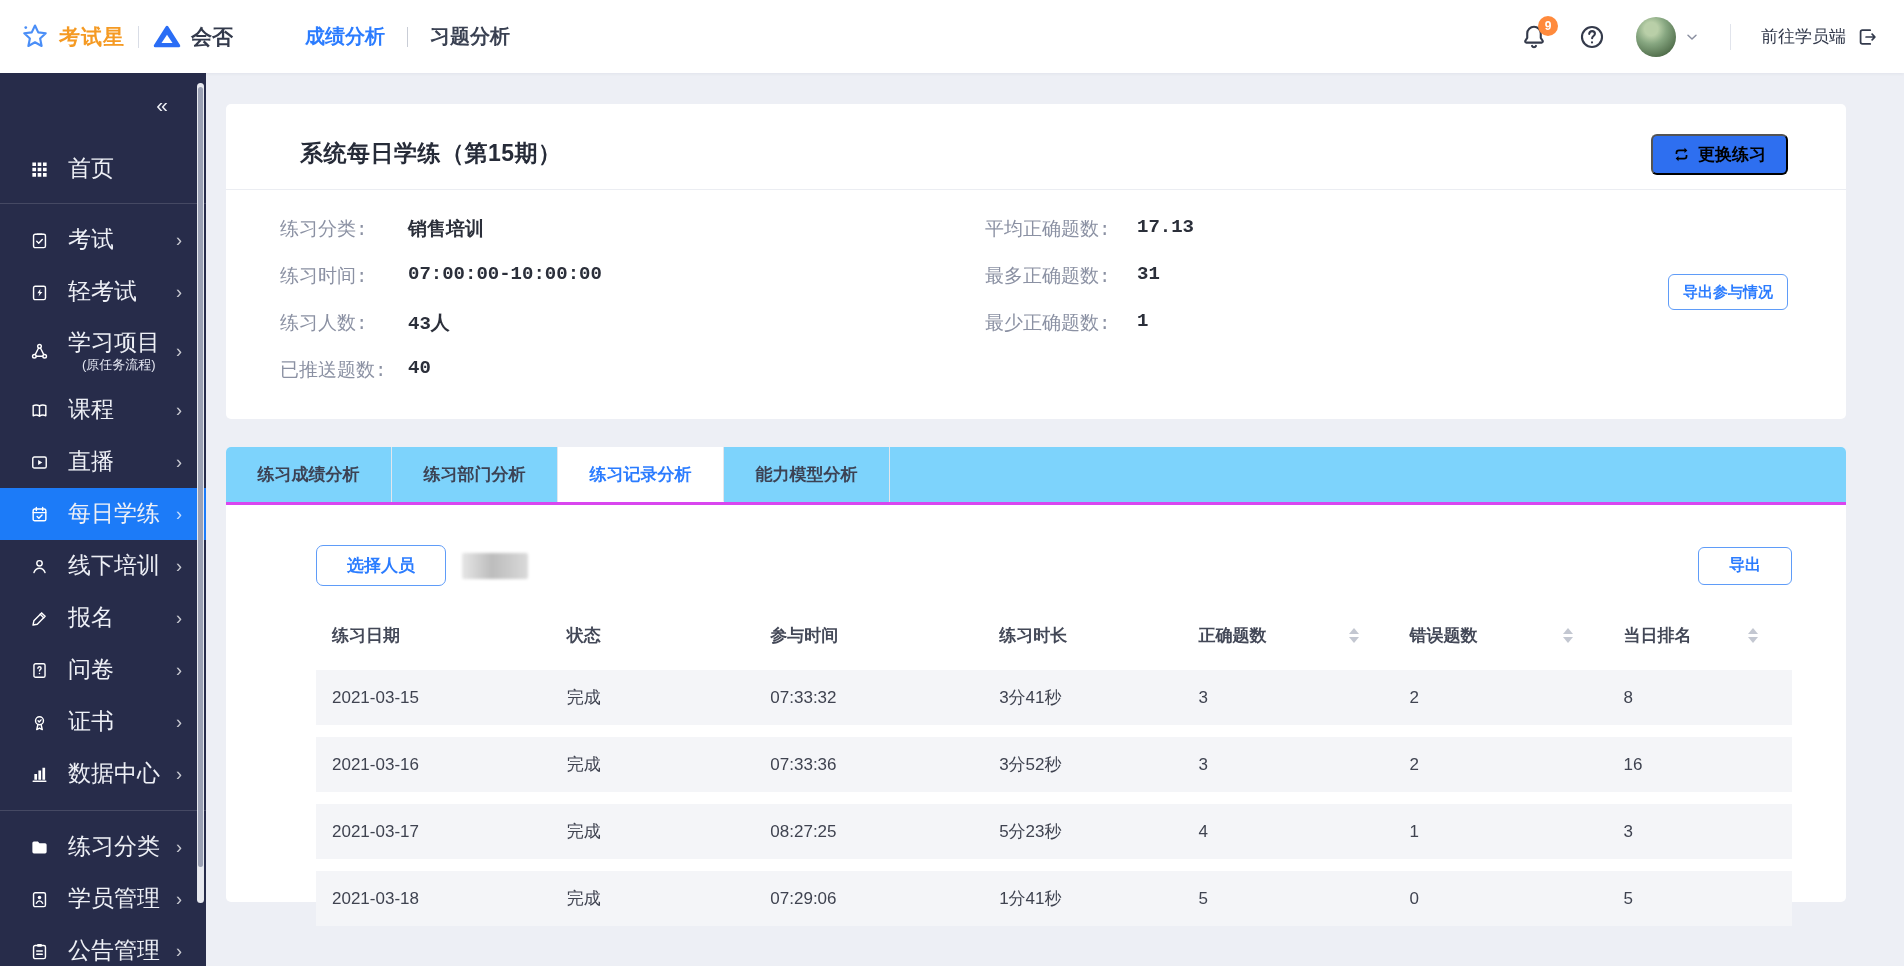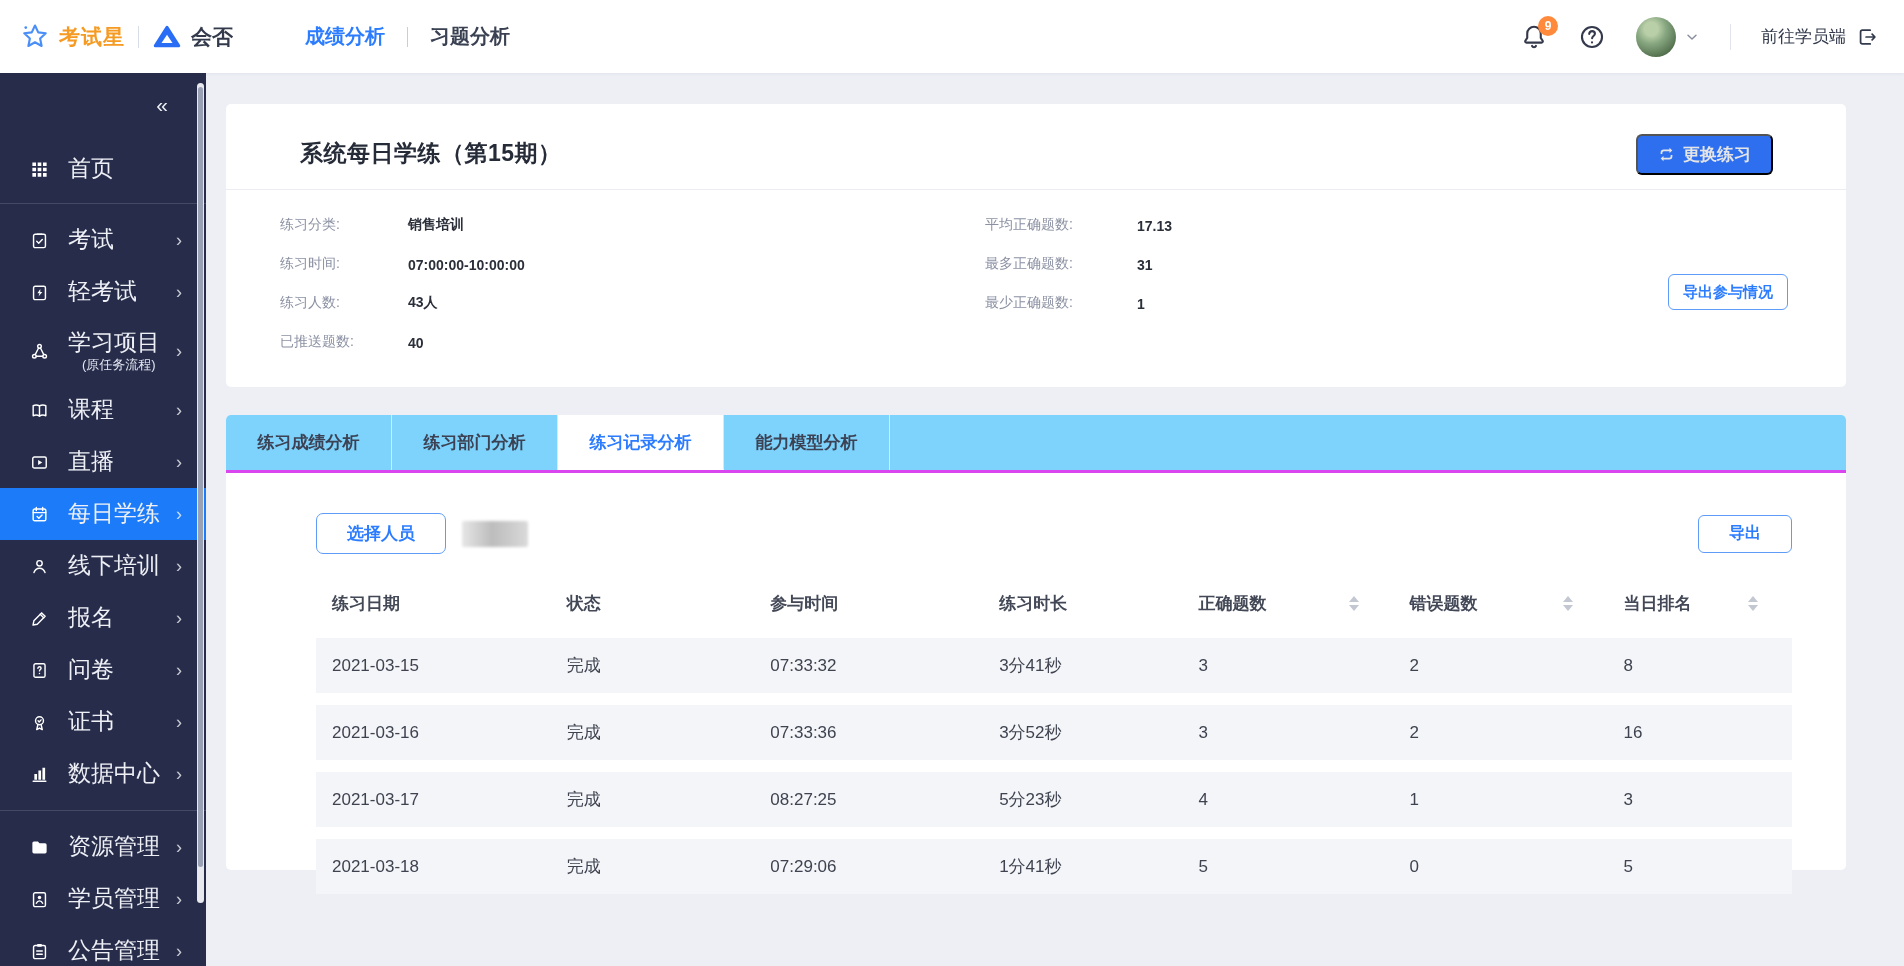--- a/index.html
+++ b/index.html
@@ -57,29 +57,29 @@
   .main { position:fixed; top:73px; left:206px; right:0; bottom:0; background:#edeff5;
     padding:31px 58px 0 20px; overflow:hidden; }
   .card { background:#fff; border-radius:5px; }
 
   
   .card1 { position:relative; }
   .card1-head { padding:34px 74px 20px; border-bottom:1px solid #ebedf2; }
   .page-title { font-size:23px; font-weight:bold; color:#262b38; letter-spacing:.5px; }
   .btn { display:inline-flex; align-items:center; justify-content:center; gap:8px; border-radius:6px;
     font-weight:bold; cursor:pointer; white-space:nowrap; }
-  .btn-primary { position:absolute; top:30px; right:73px; height:41px; padding:0 20px;
-    background:#2e6ff0; color:#e5e5e5; font-size:17px; }
+  .btn-primary { position:absolute; top:30px; right:58px; height:41px; padding:0 20px;
+    background:#2e6ff0; color:#000000; font-size:17px; }
   .btn-primary .ric { width:17px; height:17px; }
   .btn-outline { border:1px solid #5f9cf8; color:#2b7cff; background:#fff; }
   .btn-export-part { position:absolute; top:170px; right:58px; height:36px; padding:0 14px; font-size:15px; }
   .info { display:flex; padding:26px 54px 36px; position:relative; }
   .info-col { display:flex; flex-direction:column; gap:21px; }
   .info-col.left { width:705px; }
-  .field { display:flex; align-items:flex-end; font-size:14px; }
+  .field { display:flex; align-items:flex-start; font-size:19px;font-family:Liberation Mono, monospace; }
   .f-label { color:#8b91a3; width:128px; flex:0 0 auto; }
   .info-col.right .f-label { width:152px; }
   .f-value { color:#2b2f3a; font-weight:bold; }
 
   
   .card2 { margin-top:28px; height:455px; }
   .tabbar { display:flex; background:#7dd3fc; border-bottom:3px solid #d946ef; border-radius:5px 5px 0 0; }
   .tab { width:166px; height:55px; line-height:55px; text-align:center; font-size:17px; font-weight:bold;
     color:#3c4254; border-right:1px solid #e2e6ec; cursor:pointer; }
   .tab:first-child { border-top-left-radius:5px; }
@@ -320,21 +320,21 @@
 
     </span>
     <span class="sb-chevron">›</span>
   </div>
 <div class="sb-divider"></div>
   <div class="sb-item">
     <span class="sb-icon"><svg viewBox="0 0 24 24" width="100%" height="100%" fill="none" stroke="currentColor" stroke-width="1.8" stroke-linecap="round" stroke-linejoin="round">
             <path fill="currentColor" stroke="none" d="M3 6.4A2 2 0 0 1 5 4.4h5l2 2.2h7a2 2 0 0 1 2 2v8.9a2 2 0 0 1-2 2H5a2 2 0 0 1-2-2z"></path>
           </svg></span>
     <span class="sb-text">
-      <span class="sb-label">资源管理</span>
+      <span class="sb-label">练习分类</span>
 
     </span>
     <span class="sb-chevron">›</span>
   </div>
 
   <div class="sb-item">
     <span class="sb-icon"><svg viewBox="0 0 24 24" width="100%" height="100%" fill="none" stroke="currentColor" stroke-width="1.8" stroke-linecap="round" stroke-linejoin="round">
             <rect x="4.5" y="3.5" width="15" height="17.5" rx="2"></rect>
             <circle cx="12" cy="9.4" r="2.2" fill="currentColor" stroke="none"></circle>
             <path d="M8 16.8c.9-2.1 2.3-3.1 4-3.1s3.1 1 4 3.1"></path>

